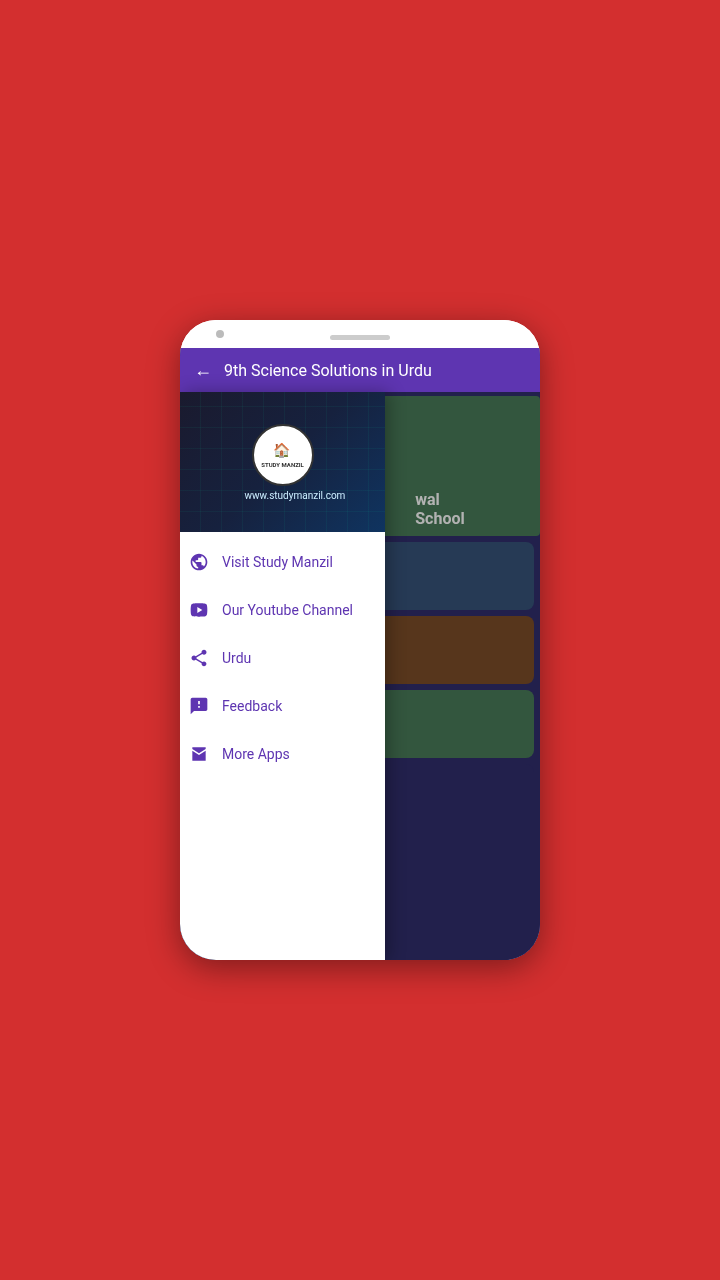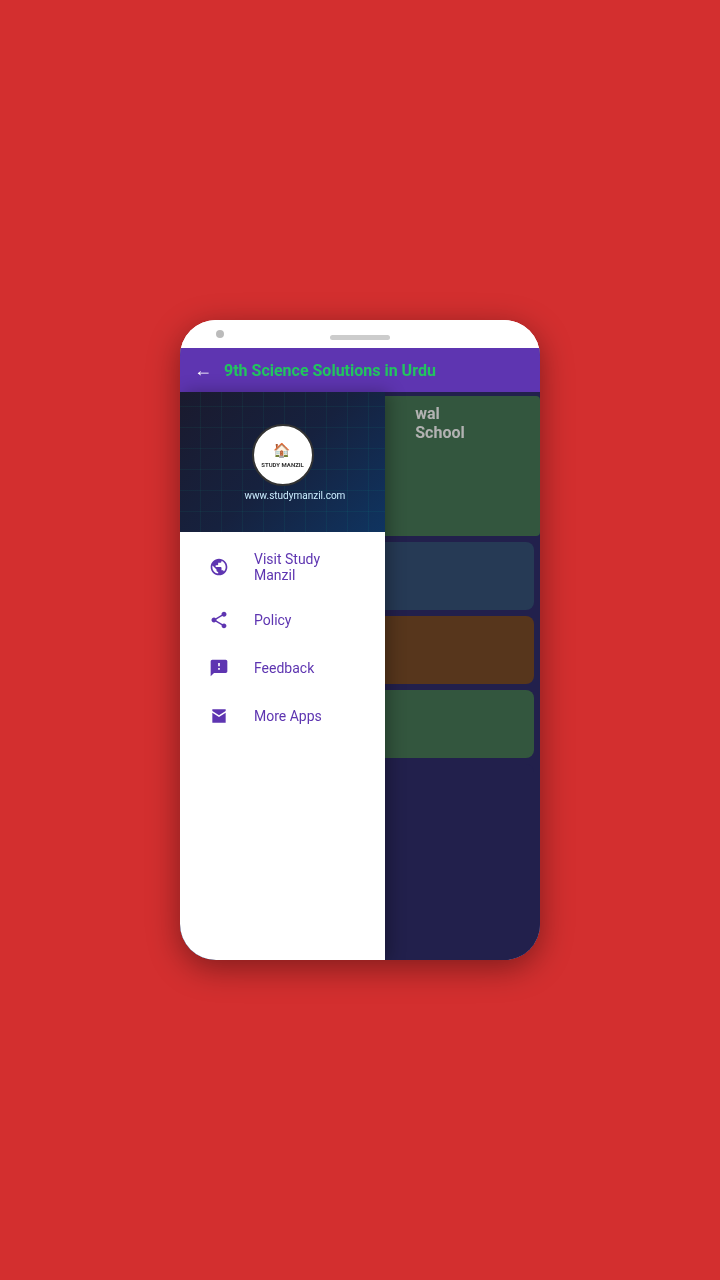--- a/index.html
+++ b/index.html
@@ -70,23 +70,23 @@
       position: relative;
     }
 
     .back-icon {
       color: #fff;
       font-size: 18px;
       cursor: pointer;
     }
 
     .app-title {
-      color: #22c55e;
+      color: #ffffff;
       font-size: 16px;
-      font-weight: 700;
+      font-weight: 400;
       text-align: center;
     }
 
     
     .main-content {
       position: relative;
       width: 100%;
       height: calc(100% - 44px);
       background: #312e6e;
     }
@@ -102,21 +102,21 @@
       flex-direction: column;
       gap: 6px;
       padding: 4px 0 4px 160px;
     }
 
     .bg-banner {
       height: 140px;
       background: #4a7c59;
       border-radius: 4px;
       display: flex;
-      align-items: flex-start;
+      align-items: flex-end;
       justify-content: center;
       color: #fff;
       font-size: 14px;
       font-weight: bold;
       padding: 8px;
       text-align: left;
       position: relative;
     }
 
     .bg-banner .banner-text {
@@ -249,23 +249,23 @@
 
     
     .drawer-menu {
       flex: 1;
       padding: 6px 0;
     }
 
     .menu-item {
       display: flex;
       align-items: center;
-      padding: 13px 28px;
+      padding: 13px 8px;
       cursor: pointer;
-      gap: 24px;
+      gap: 12px;
     }
 
     .menu-icon {
       width: 22px;
       height: 22px;
       display: flex;
       align-items: center;
       justify-content: center;
       color: #5e35b1;
       font-size: 16px;
@@ -332,29 +332,37 @@
 
           <div class="menu-item">
             <div class="menu-icon">
               <svg class="icon-svg" viewBox="0 0 24 24" fill="currentColor">
                 <path d="M12 2C6.48 2 2 6.48 2 12s4.48 10 10 10 10-4.48 10-10S17.52 2 12 2zm-1 17.93c-3.95-.49-7-3.85-7-7.93 0-.62.08-1.21.21-1.79L9 15v1c0 1.1.9 2 2 2v1.93zm6.9-2.54c-.26-.81-1-1.39-1.9-1.39h-1v-3c0-.55-.45-1-1-1H8v-2h2c.55 0 1-.45 1-1V7h2c1.1 0 2-.9 2-2v-.41c2.93 1.19 5 4.06 5 7.41 0 2.08-.8 3.97-2.1 5.39z"></path>
               </svg>
             </div>
             <span class="menu-label">Visit Study Manzil</span>
           </div>
 
+          <div class="menu-item">
+            <div class="menu-icon">
+              <svg class="icon-svg" viewBox="0 0 24 24" fill="currentColor">
+                <path d="M21.543 6.498C22 8.28 22 12 22 12s0 3.72-.457 5.502c-.254.985-.997 1.76-1.938 2.022C17.896 20 12 20 12 20s-5.893 0-7.605-.476c-.945-.266-1.687-1.04-1.938-2.022C2 15.72 2 12 2 12s0-3.72.457-5.502c.254-.985.997-1.76 1.938-2.022C6.107 4 12 4 12 4s5.896 0 7.605.476c.945.266 1.687 1.04 1.938 2.022zM10 15.5l6-3.5-6-3.5v7z"></path>
+              </svg>
+            </div>
+            <span class="menu-label">Our Youtube Channel</span>
+          </div>
 
 
           <div class="menu-item">
             <div class="menu-icon">
               <svg class="icon-svg" viewBox="0 0 24 24" fill="currentColor">
                 <path d="M18 16.08c-.76 0-1.44.3-1.96.77L8.91 12.7c.05-.23.09-.46.09-.7s-.04-.47-.09-.7l7.05-4.11c.54.5 1.25.81 2.04.81 1.66 0 3-1.34 3-3s-1.34-3-3-3-3 1.34-3 3c0 .24.04.47.09.7L8.04 9.81C7.5 9.31 6.79 9 6 9c-1.66 0-3 1.34-3 3s1.34 3 3 3c.79 0 1.5-.31 2.04-.81l7.12 4.16c-.05.21-.08.43-.08.65 0 1.61 1.31 2.92 2.92 2.92 1.61 0 2.92-1.31 2.92-2.92s-1.31-2.92-2.92-2.92z"></path>
               </svg>
             </div>
-            <span class="menu-label">Policy</span>
+            <span class="menu-label">Urdu</span>
           </div>
 
           <div class="menu-item">
             <div class="menu-icon">
               <svg class="icon-svg" viewBox="0 0 24 24" fill="currentColor">
                 <path d="M20 2H4c-1.1 0-2 .9-2 2v18l4-4h14c1.1 0 2-.9 2-2V4c0-1.1-.9-2-2-2zm-7 12h-2v-2h2v2zm0-4h-2V6h2v4z"></path>
               </svg>
             </div>
             <span class="menu-label">Feedback</span>
           </div>

